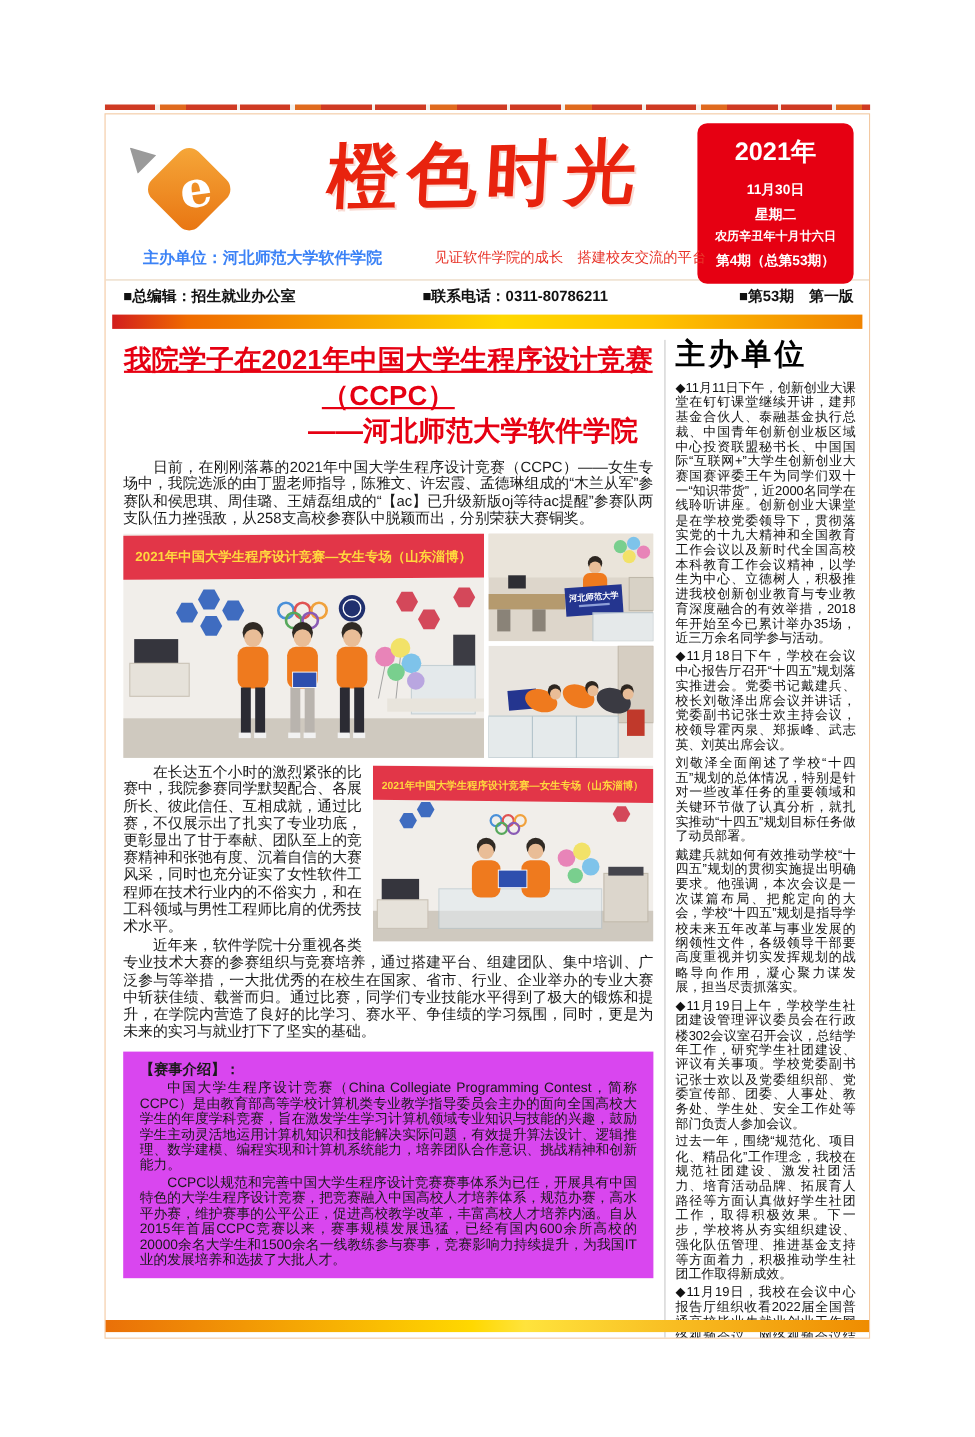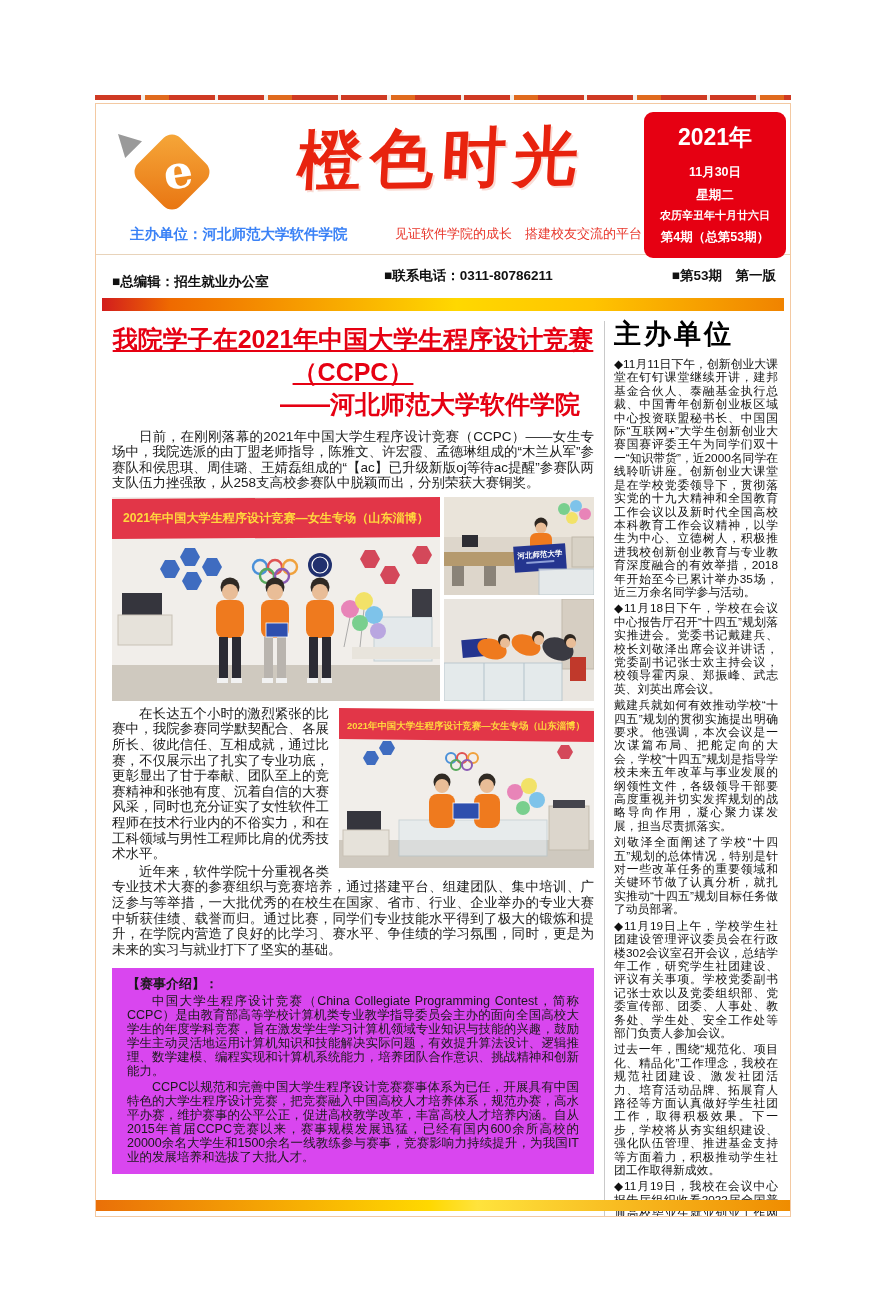--- a/index.html
+++ b/index.html
@@ -19,32 +19,32 @@
   .logo{position:absolute;left:22px;top:26px;width:104px;height:96px;}
   .logo-diamond{position:absolute;left:24px;top:12px;width:60px;height:60px;border-radius:12px;
     background:linear-gradient(135deg,#f6a93b,#e87310);transform:rotate(45deg);}
   .logo-e{position:absolute;left:30px;top:12px;width:60px;height:60px;display:flex;align-items:center;justify-content:center;
     color:#fff;font-weight:900;font-size:46px;transform:rotate(-8deg);font-family:"DejaVu Serif",serif;}
   .logo-arrow{position:absolute;left:0;top:4px;width:24px;height:24px;background:#9a9a9a;
     clip-path:polygon(0 0,100% 30%,30% 100%);}
   .paper-title{position:absolute;left:136px;top:16px;width:420px;text-align:center;
     color:#e8230e;font-size:64px;font-weight:900;letter-spacing:8px;line-height:1.2;
     transform:skewX(-4deg) rotate(-1deg);text-shadow:2px 2px 0 rgba(220,60,20,.18);}
-  .date-box{position:absolute;right:4px;top:8px;width:134px;background:#e60012;border-radius:9px;
+  .date-box{position:absolute;right:14px;top:8px;width:134px;background:#e60012;border-radius:9px;
     color:#fff;text-align:center;padding:8px 4px 10px;}
   .date-box .year{font-size:23px;font-weight:800;margin:2px 0 8px;}
   .date-box .line{font-size:12.5px;font-weight:700;line-height:1.8;}
   .date-box .lunar{font-size:11px;font-weight:700;line-height:1.8;}
   .org{position:absolute;left:34px;bottom:6px;font-size:14.5px;font-weight:700;color:#3b82f6;}
   .slogan{position:absolute;right:148px;bottom:7px;font-size:13px;font-weight:400;color:#e8352a;}
 
   
   .infobar{margin-top:4px;border-top:1px solid #e8d3ba;display:flex;align-items:center;
     padding:6px 14px 5px 16px;font-size:13.5px;font-weight:700;color:#111;}
-  .infobar .i-editor{width:272px;margin-top:12px;}
+  .infobar .i-editor{width:272px;}
   .infobar .i-phone{flex:1;}
   .infobar .i-issue{text-align:right;}
   .gradbar{height:13px;margin:2px 6px 0 6px;
     background:linear-gradient(90deg,#d21d1d 0%,#ef6a00 10%,#ffd800 52%,#ffc400 72%,#f08300 100%);}
   .gradbar-bottom{position:absolute;left:96px;top:1200px;width:694px;height:11px;
     background:linear-gradient(90deg,#ea7008 0%,#ffd800 48%,#ffe33c 55%,#ef8c00 100%);}
 
   
   .main{display:flex;padding:6px 12px 0 16px;}
   .leftcol{width:482px;}
@@ -297,22 +297,22 @@
           <div class="ib-para">CCPC以规范和完善中国大学生程序设计竞赛赛事体系为已任，开展具有中国特色的大学生程序设计竞赛，把竞赛融入中国高校人才培养体系，规范办赛，高水平办赛，维护赛事的公平公正，促进高校教学改革，丰富高校人才培养内涵。自从2015年首届CCPC竞赛以来，赛事规模发展迅猛，已经有国内600余所高校的20000余名大学生和1500余名一线教练参与赛事，竞赛影响力持续提升，为我国IT业的发展培养和选拔了大批人才。</div>
         </div>
       </div>
 
       <div class="divider"></div>
 
       <div class="rightcol">
         <div class="news-head">主办单位</div>
         <div class="news-item">◆11月11日下午，创新创业大课堂在钉钉课堂继续开讲，建邦基金合伙人、泰融基金执行总裁、中国青年创新创业板区域中心投资联盟秘书长、中国国际“互联网+”大学生创新创业大赛国赛评委王午为同学们双十一“知识带货”，近2000名同学在线聆听讲座。创新创业大课堂是在学校党委领导下，贯彻落实党的十九大精神和全国教育工作会议以及新时代全国高校本科教育工作会议精神，以学生为中心、立德树人，积极推进我校创新创业教育与专业教育深度融合的有效举措，2018年开始至今已累计举办35场，近三万余名同学参与活动。</div>
         <div class="news-item">◆11月18日下午，学校在会议中心报告厅召开“十四五”规划落实推进会。党委书记戴建兵、校长刘敬泽出席会议并讲话，党委副书记张士欢主持会议，校领导霍丙泉、郑振峰、武志英、刘英出席会议。</div>
+        <div class="news-item">刘敬泽全面阐述了学校“十四五”规划的总体情况，特别是针对一些改革任务的重要领域和关键环节做了认真分析，就扎实推动“十四五”规划目标任务做了动员部署。</div>
         <div class="news-item">戴建兵就如何有效推动学校“十四五”规划的贯彻实施提出明确要求。他强调，本次会议是一次谋篇布局、把舵定向的大会，学校“十四五”规划是指导学校未来五年改革与事业发展的纲领性文件，各级领导干部要高度重视并切实发挥规划的战略导向作用，凝心聚力谋发展，担当尽责抓落实。</div>
-        <div class="news-item">刘敬泽全面阐述了学校“十四五”规划的总体情况，特别是针对一些改革任务的重要领域和关键环节做了认真分析，就扎实推动“十四五”规划目标任务做了动员部署。</div>
         <div class="news-item">◆11月19日上午，学校学生社团建设管理评议委员会在行政楼302会议室召开会议，总结学年工作，研究学生社团建设、评议有关事项。学校党委副书记张士欢以及党委组织部、党委宣传部、团委、人事处、教务处、学生处、安全工作处等部门负责人参加会议。</div>
         <div class="news-item">过去一年，围绕“规范化、项目化、精品化”工作理念，我校在规范社团建设、激发社团活力、培育活动品牌、拓展育人路径等方面认真做好学生社团工作，取得积极效果。下一步，学校将从夯实组织建设、强化队伍管理、推进基金支持等方面着力，积极推动学生社团工作取得新成效。</div>
         <div class="news-item">◆11月19日，我校在会议中心报告厅组织收看2022届全国普通高校毕业生就业创业工作网络视频会议。网络视频会议结束后，学校迅即召开2022届毕业生就业创业工作会议，对会议精神进行学习并对我校毕业生就业创业工作进行部署。副校长刘英出席会议并讲话。</div>
 
       </div>
     </div>
   </div>
 
   <div class="gradbar-bottom"></div>
 </div>

